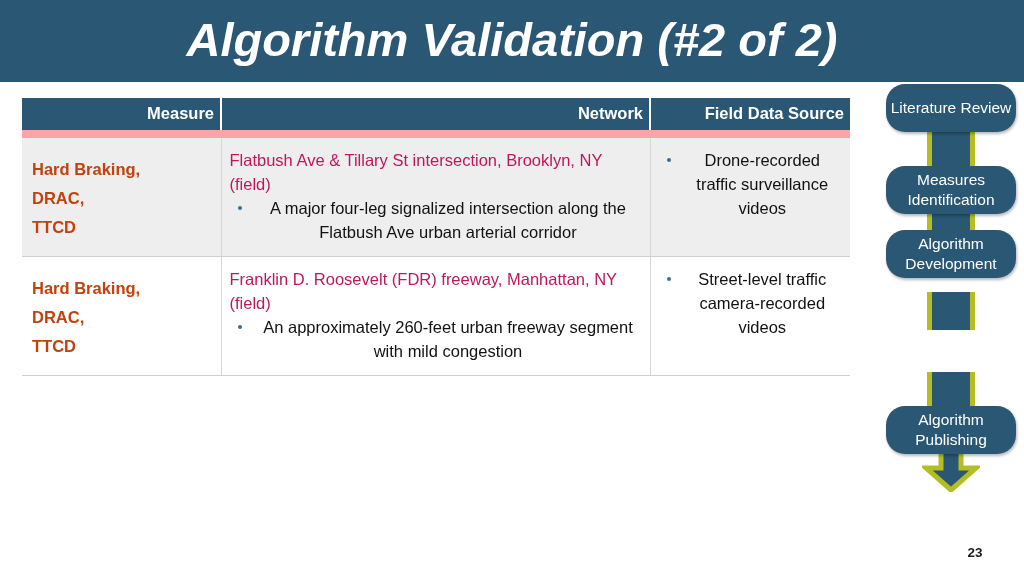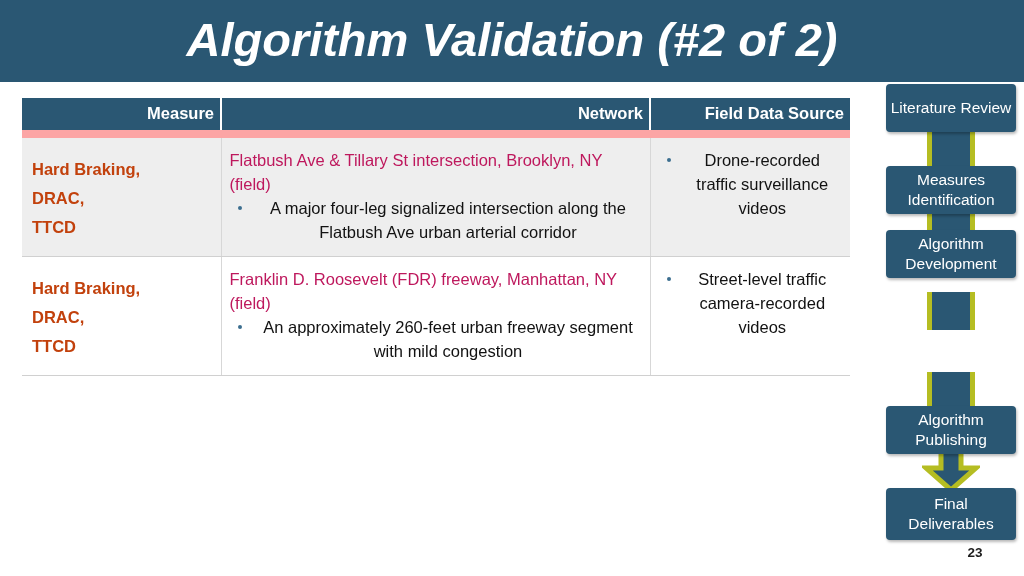--- a/index.html
+++ b/index.html
@@ -136,21 +136,21 @@
     background: #2a5773;
     border-left: 5px solid #b5bd22;
     border-right: 5px solid #b5bd22;
     box-sizing: border-box;
     z-index: 1;
   }
   .flow-box {
     position: absolute;
     left: 0;
     width: 130px;
-    border-radius: 4px;
+    border-radius: 19px;
     background: #2a5773;
     color: #ffffff;
     font-size: 15.5px;
     line-height: 20.5px;
     text-align: center;
     display: flex;
     align-items: center;
     justify-content: center;
     box-sizing: border-box;
     z-index: 2;
@@ -271,19 +271,16 @@
   </div>
   <div class="flow-box" style="top:82px;  height:48px;">
     <span class="fb-label">Measures Identification</span>
   </div>
   <div class="flow-box" style="top:146px; height:48px;">
     <span class="fb-label">Algorithm Development</span>
   </div>
   <div class="flow-box" style="top:322px; height:48px;">
     <span class="fb-label">Algorithm Publishing</span>
   </div>
-  <div class="flow-box" style="top:404px; height:52px;">
-    <span class="fb-label">Final Deliverables</span>
-  </div>
 
 </div>
 
 <div id="page-number">23</div>
 
 </body></html>

